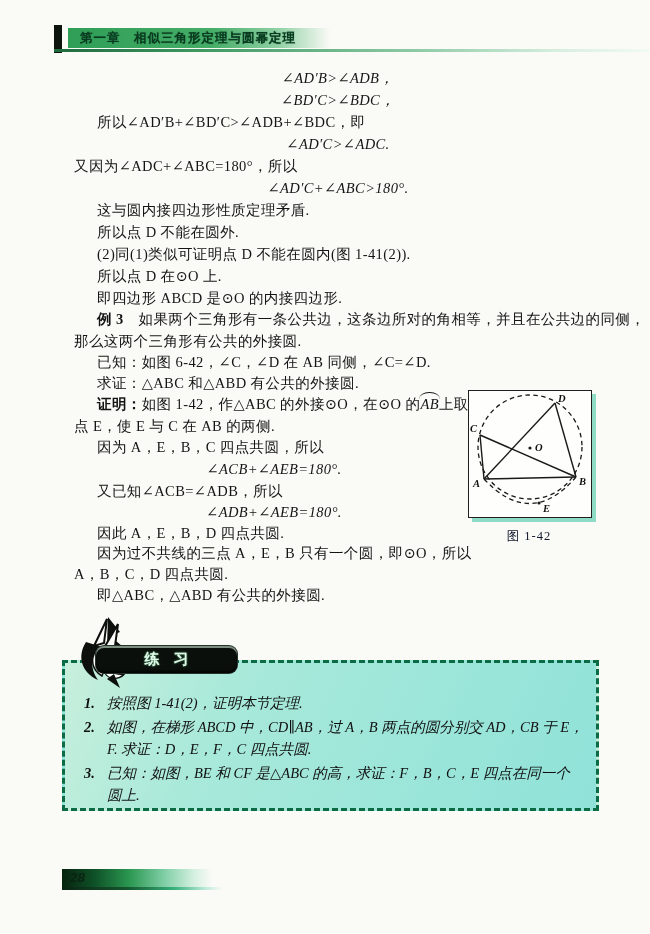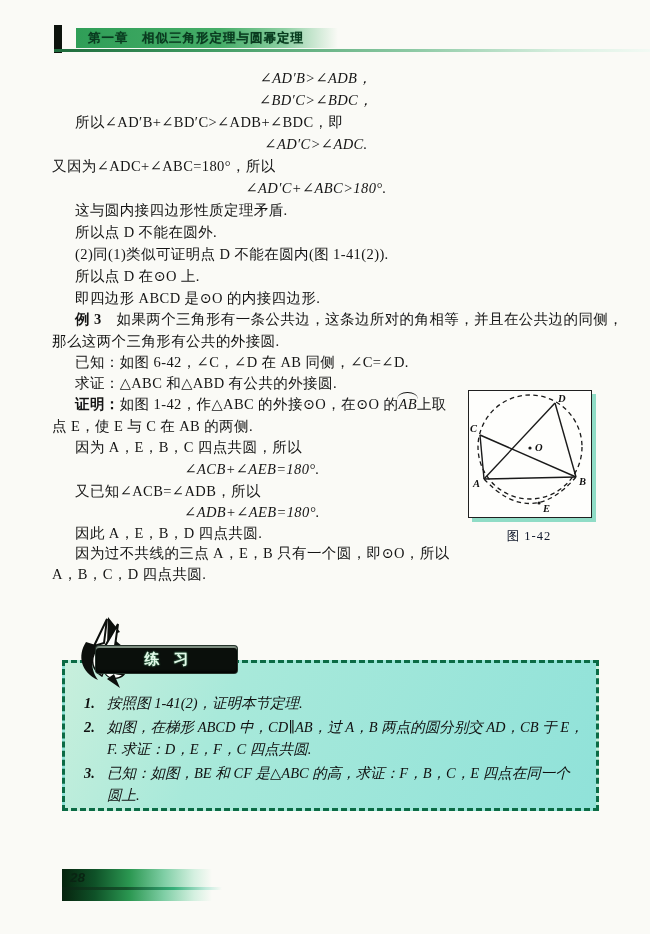--- a/index.html
+++ b/index.html
@@ -9,38 +9,38 @@
     font-family:"Liberation Serif","DejaVu Serif",serif;
     position:relative;
     overflow:hidden;
     color:#1a1a1a;
   }
   .page{position:absolute;left:0;top:0;width:650px;height:934px;}
 
   
   .hdr-blackbar{position:absolute;left:54px;top:25px;width:8px;height:28px;background:#0d130d;}
   .hdr-band{
-    position:absolute;left:76px;top:28px;width:262px;height:20px;
+    position:absolute;left:68px;top:28px;width:262px;height:20px;
     background:linear-gradient(to right,#2f9e57 0%,#46ad68 55%,#8fd0a4 80%,rgba(200,232,210,0) 100%);
     display:flex;align-items:center;
   }
   .hdr-title{
     font-family:"Liberation Sans","DejaVu Sans",sans-serif;
     font-weight:bold;font-size:12.5px;color:#0a3a1f;
     padding-left:12px;letter-spacing:1px;white-space:nowrap;
     text-shadow:0 0 1px #1c6b3c;
   }
   .hdr-rule{
     position:absolute;left:54px;top:49px;width:596px;height:3px;
     background:linear-gradient(to right,#1e6b3c 0%,#3f9a62 25%,#8cc9a4 60%,#d8efe0 85%,#f2faf4 100%);
   }
 
   
   .line{
-    position:absolute;left:52px;width:528px;
+    position:absolute;left:74px;width:528px;
     font-size:14.5px;line-height:20px;letter-spacing:0.4px;
     white-space:nowrap;color:#141414;
   }
   .indent{text-indent:23px;}
   .eq-full{text-align:center;font-style:italic;}
   .eq-nar{width:400px;text-align:center;font-style:italic;}
   .seg-bold{font-weight:bold;text-align:right;}
   .arc-ab{position:relative;font-style:italic;}
   .arc-ab::before{
     content:"";position:absolute;left:-1px;right:-1px;top:-4px;height:6px;
@@ -66,34 +66,34 @@
     background:linear-gradient(115deg,#c8efdc 0%,#a8e9da 30%,#90e2d9 100%);
   }
   .ex-list{
     position:absolute;left:84px;top:692px;width:500px;
     font-size:14.5px;line-height:22.5px;font-style:italic;color:#101010;
   }
   .ex-item{position:relative;padding-left:23px;margin:0 0 1px 0;}
   .ex-num{position:absolute;left:0;top:0;font-weight:bold;}
   .ex-pill{
     position:absolute;left:96px;top:646px;width:141px;height:27px;
-    background:#0a0f0b;border-radius:3px;
+    background:#0a0f0b;border-radius:8px;
     box-shadow:inset 0 2px 0 rgba(220,245,225,.55), inset 0 -2px 2px rgba(0,0,0,.8), 0 0 0 1px #24322a;
     display:flex;align-items:center;justify-content:center;
   }
   .ex-pill-label{
     font-family:"Liberation Sans","DejaVu Sans",sans-serif;
     font-weight:bold;font-size:15px;color:#e4f8e9;
     letter-spacing:14px;text-indent:14px;text-shadow:0 0 2px #5fbf87;
   }
   .ex-emblem{position:absolute;left:74px;top:616px;width:66px;height:72px;}
 
   
   .foot-block{
-    position:absolute;left:62px;top:869px;width:150px;height:32px;
+    position:absolute;left:62px;top:869px;width:150px;height:18px;
     background:linear-gradient(to right,#06230e 0%,#0f5228 22%,#2b9751 45%,#7fceA5 68%,#d4f0e0 88%,rgba(255,255,255,0) 100%);
     font-style:italic;
   }
   .foot-pagenum{
     position:absolute;left:8px;top:1px;
     font-family:"Liberation Sans","DejaVu Sans",sans-serif;
     font-weight:bold;font-size:13.5px;color:#0a2413;
   }
   .foot-line{
     position:absolute;left:62px;top:887px;width:160px;height:3px;
@@ -132,20 +132,21 @@
   <div class="line indent" style="top:394px"><span class="seg-bold">证明：</span><span>如图 1-42，作△ABC 的外接⊙O，在⊙O 的</span><span class="arc-ab">AB</span><span>上取</span></div>
 
   <div class="line" style="top:416px">点 E，使 E 与 C 在 AB 的两侧.</div>
   <div class="line indent" style="top:437px">因为 A，E，B，C 四点共圆，所以</div>
   <div class="line eq-nar" style="top:459px">∠ACB+∠AEB=180°.</div>
   <div class="line indent" style="top:481px">又已知∠ACB=∠ADB，所以</div>
   <div class="line eq-nar" style="top:502px">∠ADB+∠AEB=180°.</div>
   <div class="line indent" style="top:523px">因此 A，E，B，D 四点共圆.</div>
   <div class="line indent" style="top:543px">因为过不共线的三点 A，E，B 只有一个圆，即⊙O，所以</div>
   <div class="line" style="top:564px">A，B，C，D 四点共圆.</div>
+  <div class="line indent" style="top:585px">即△ABC，△ABD 有公共的外接圆.</div>
 
   <div class="fig-box">
     <svg width="120" height="123" viewBox="0 0 120 123">
 
       <circle cx="61" cy="56" r="52" fill="none" stroke="#1a1a1a" stroke-width="1.3" stroke-dasharray="4.5 3.5"></circle>
 
       <path d="M 15 88 Q 62 138 107 86" fill="none" stroke="#1a1a1a" stroke-width="1.3" stroke-dasharray="4.5 3.5"></path>
 
       <path d="M 15 88 L 107 86" stroke="#1a1a1a" stroke-width="1.4"></path>
       <path d="M 15 88 L 86 12" stroke="#1a1a1a" stroke-width="1.4"></path>

